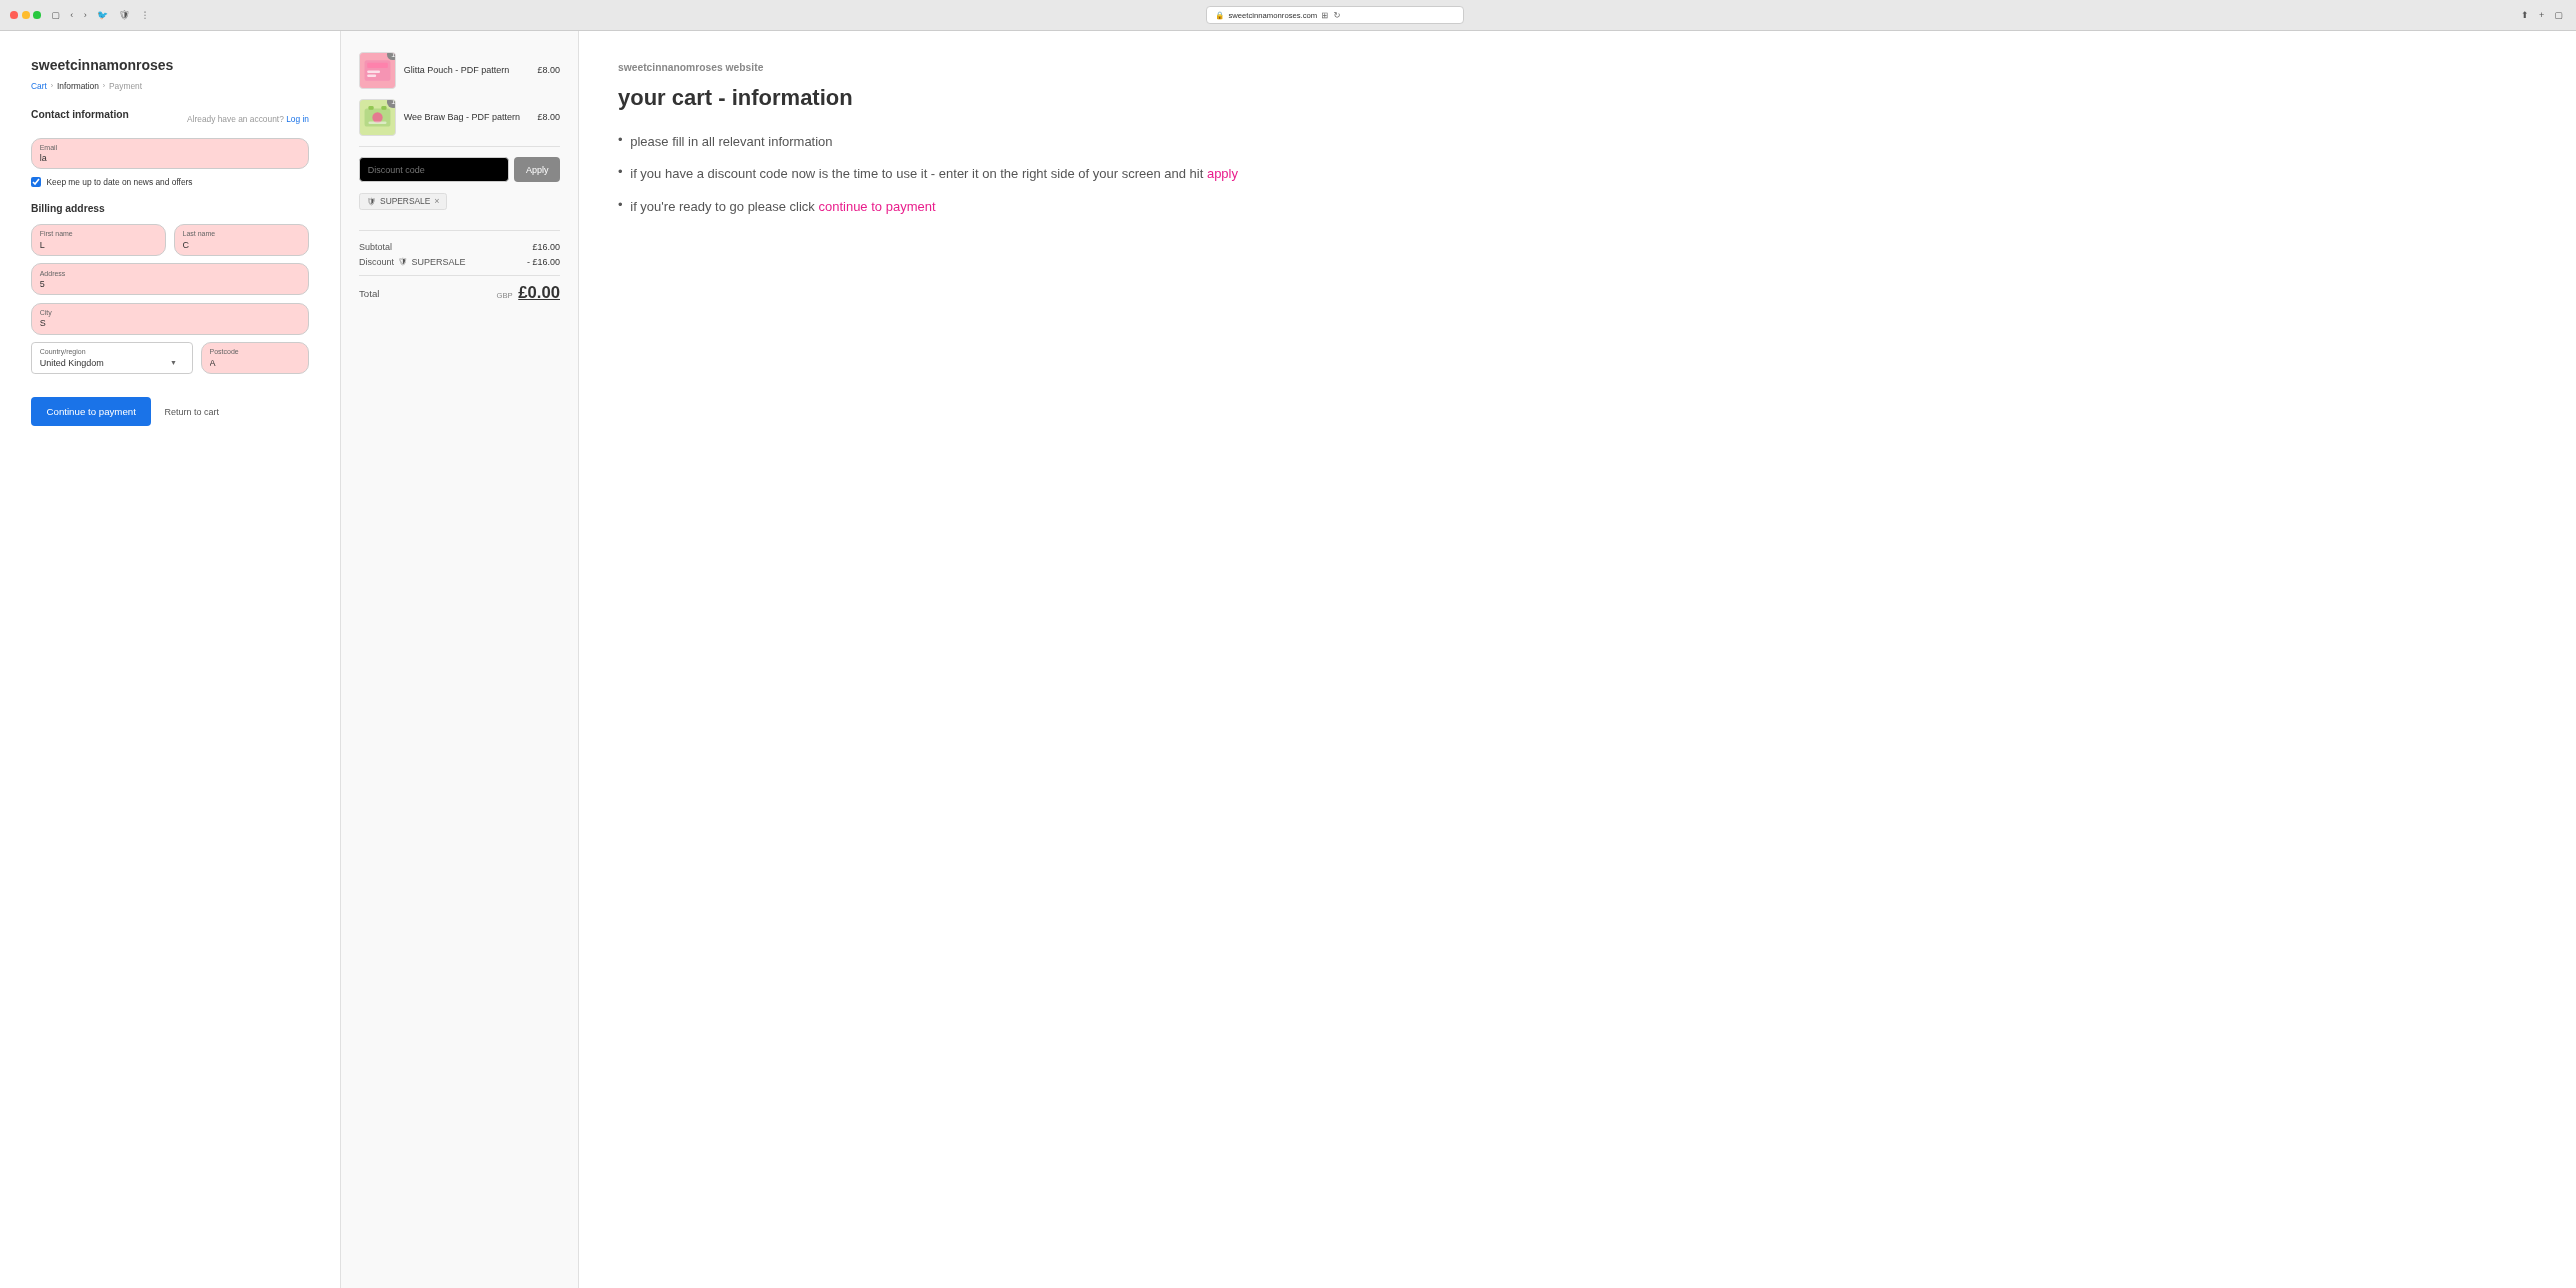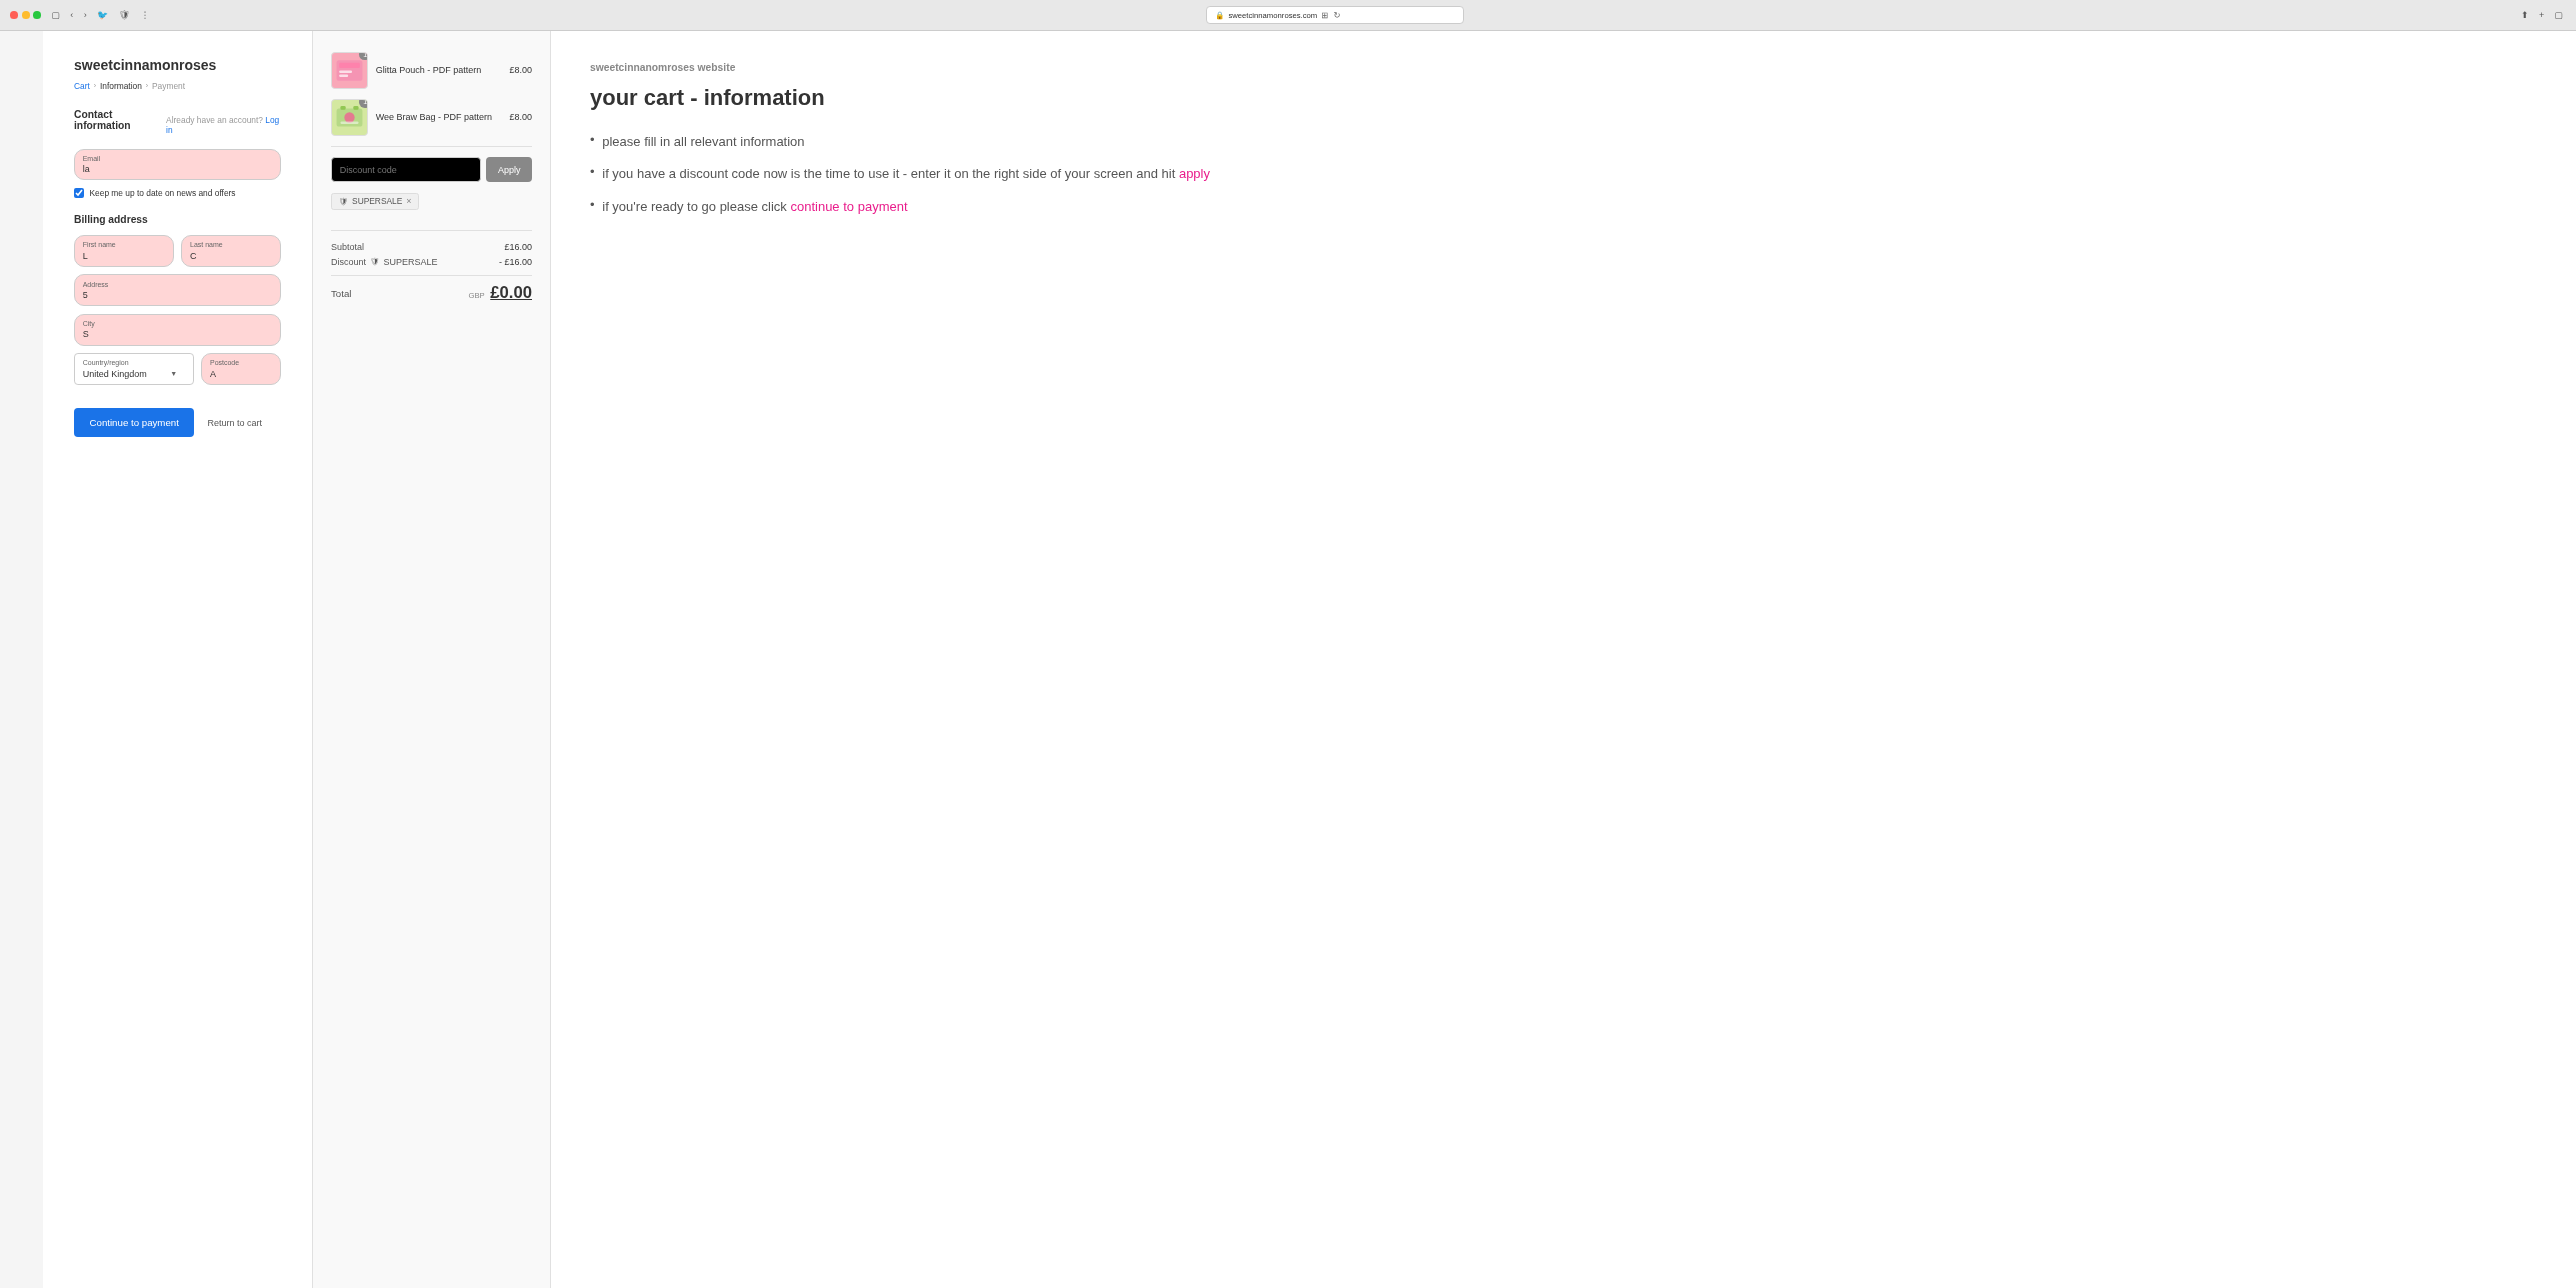--- a/index.html
+++ b/index.html
@@ -71,26 +71,25 @@
     }
 
     
     .main-layout {
       display: flex;
       flex: 1;
     }
 
     
     .checkout-panel {
-      width: 270px;
+      width: 341px;
       background: white;
       padding: 26px 31px;
       border-right: 0.6px solid #e0e0e0;
       min-height: calc(100vh - 31px);
-      margin-left: 43px;
     }
 
     .store-name {
       font-size: 14px;
       font-weight: 600;
       color: #333;
       margin-bottom: 7.7px;
     }
 
     .breadcrumb {
@@ -119,21 +118,21 @@
 
     .section-title {
       font-size: 10.3px;
       font-weight: 600;
       color: #333;
       margin-bottom: 10.3px;
     }
 
     .contact-header {
       display: flex;
-      justify-content: center;
+      justify-content: space-between;
       align-items: center;
       margin-bottom: 7.7px;
     }
     .login-link {
       font-size: 8.4px;
       color: #999;
     }
     .login-link a {
       color: #1a73e8;
       text-decoration: none;

